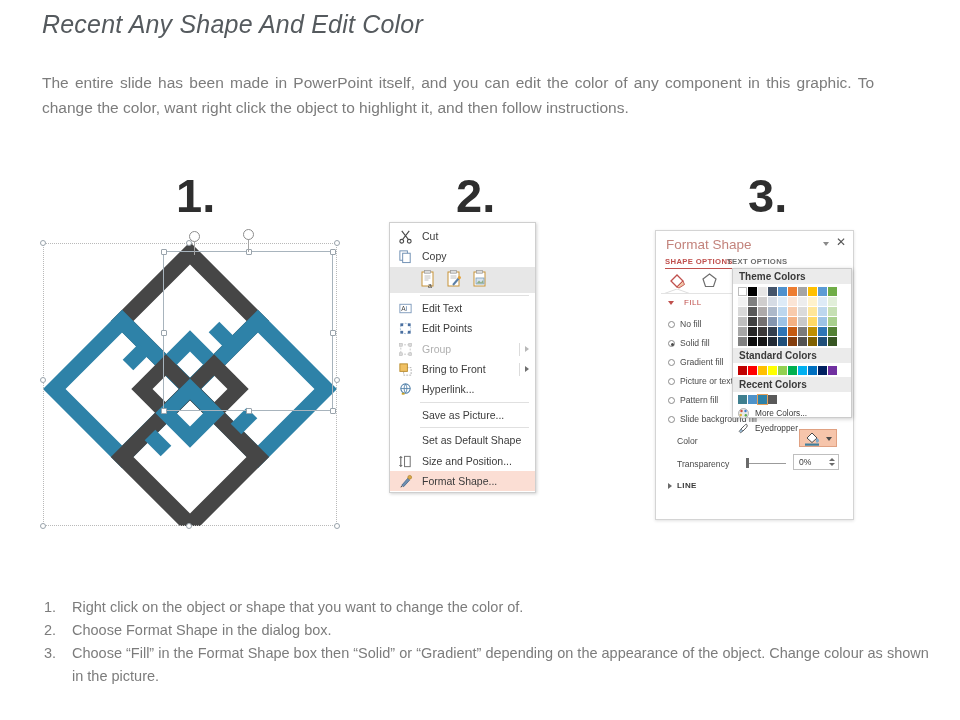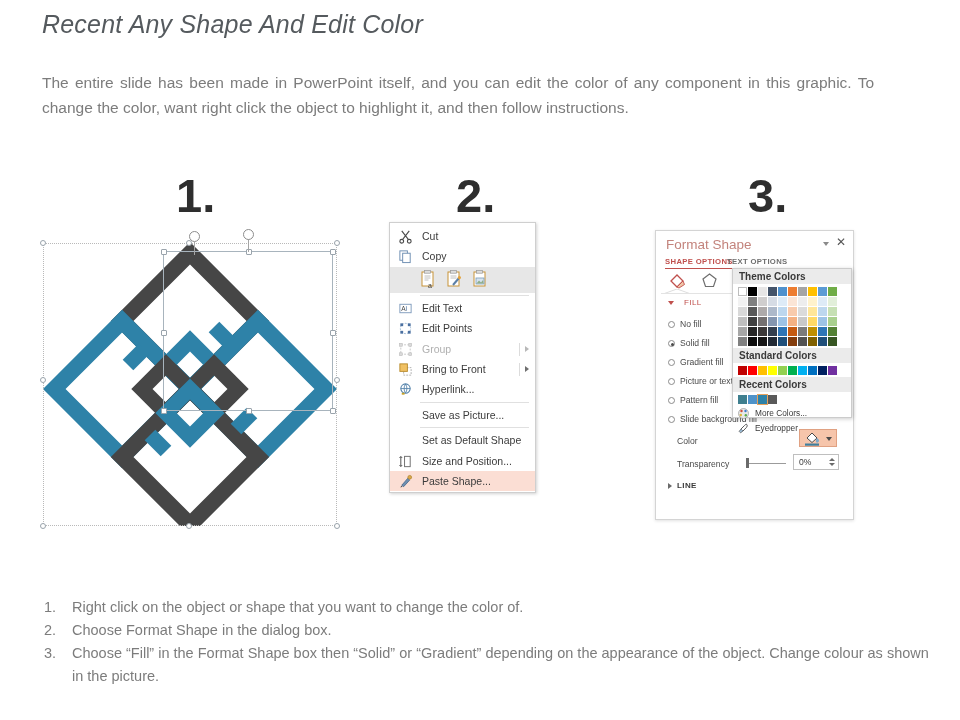--- a/index.html
+++ b/index.html
@@ -333,21 +333,21 @@
     </svg>
     <span>Size and Position...</span>
   </div>
 
   <div class="cm-item highlight">
     <svg class="cm-ico" viewBox="0 0 16 16">
       <path d="M3.5 12.5 L2.5 14.5 L4.8 13.6Z" fill="#4a4a4a"></path>
       <path d="M4 12 L10.5 4.5 L12.5 6.5 L6 13.5Z" fill="#6e8fb0" stroke="#40618a" stroke-width=".8"></path>
       <circle cx="12.5" cy="3.5" r="2" fill="#dba94a" stroke="#a87e28" stroke-width=".7"></circle>
     </svg>
-    <span>Paste Shape...</span>
+    <span>Format Shape...</span>
   </div>
 </div>
 
 <div id="format-pane">
 
   <div id="fp-title">Format Shape</div>
   <div id="fp-collapse"></div>
   <div id="fp-close">✕</div>
 
   <div class="fp-tab" id="fp-tab-shape">SHAPE OPTIONS</div>

